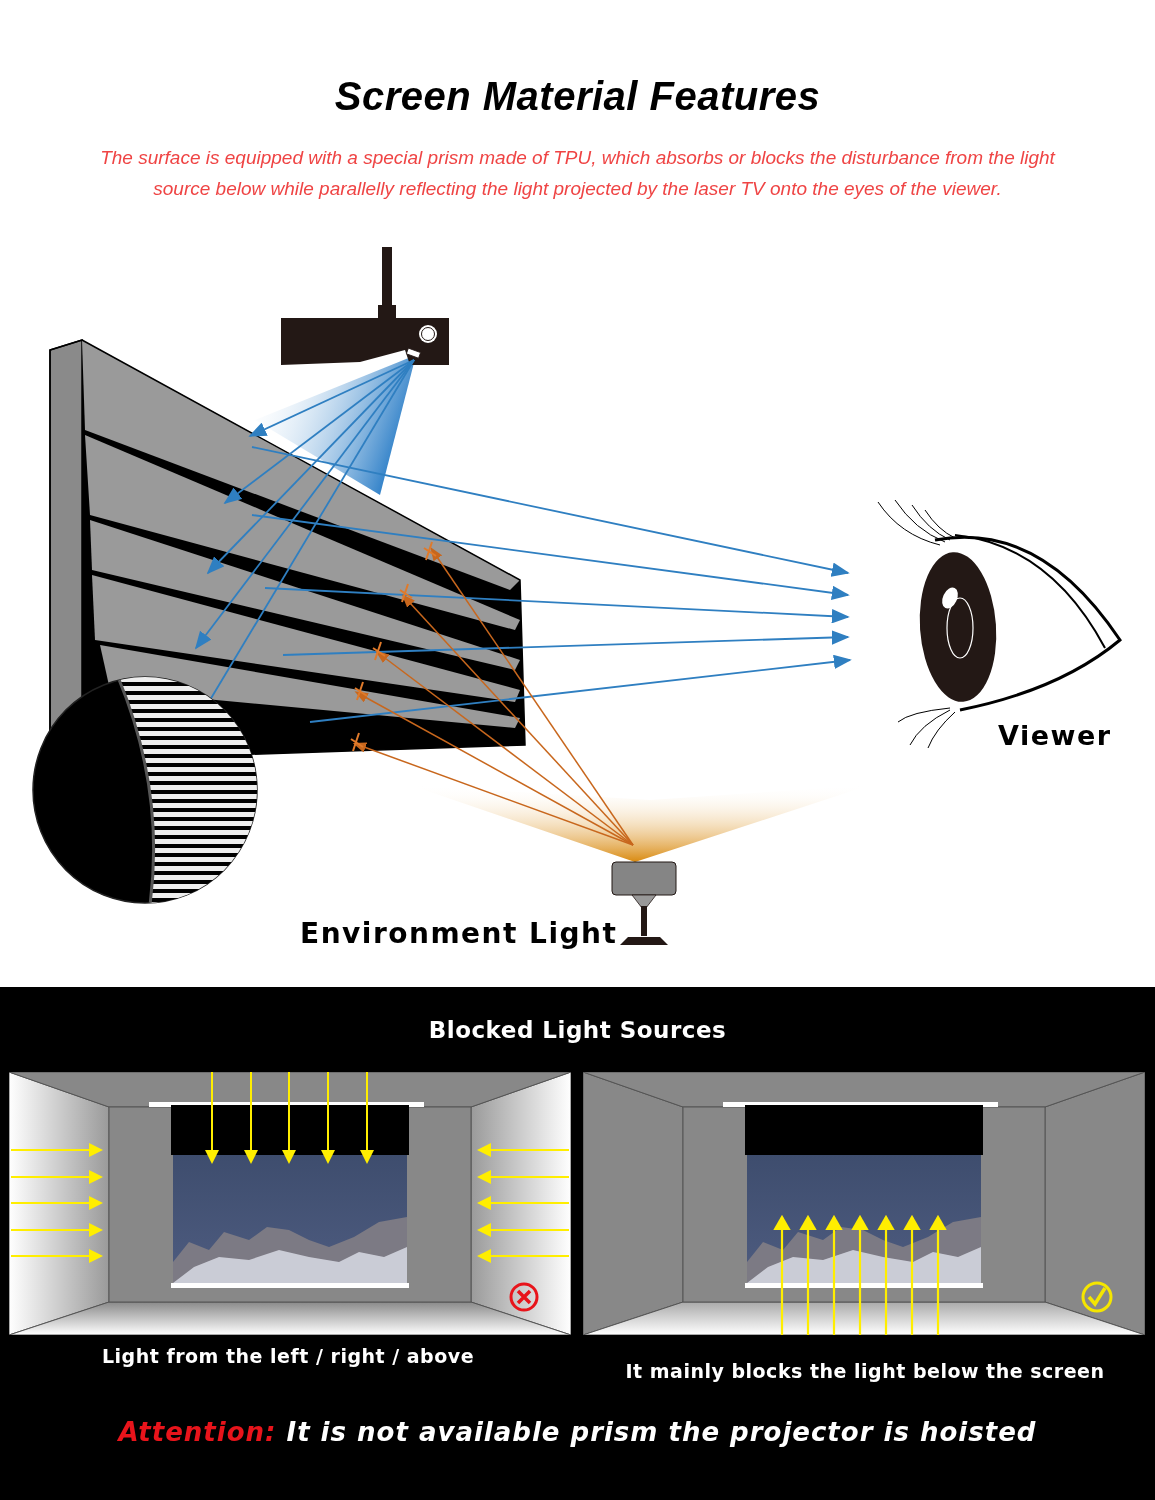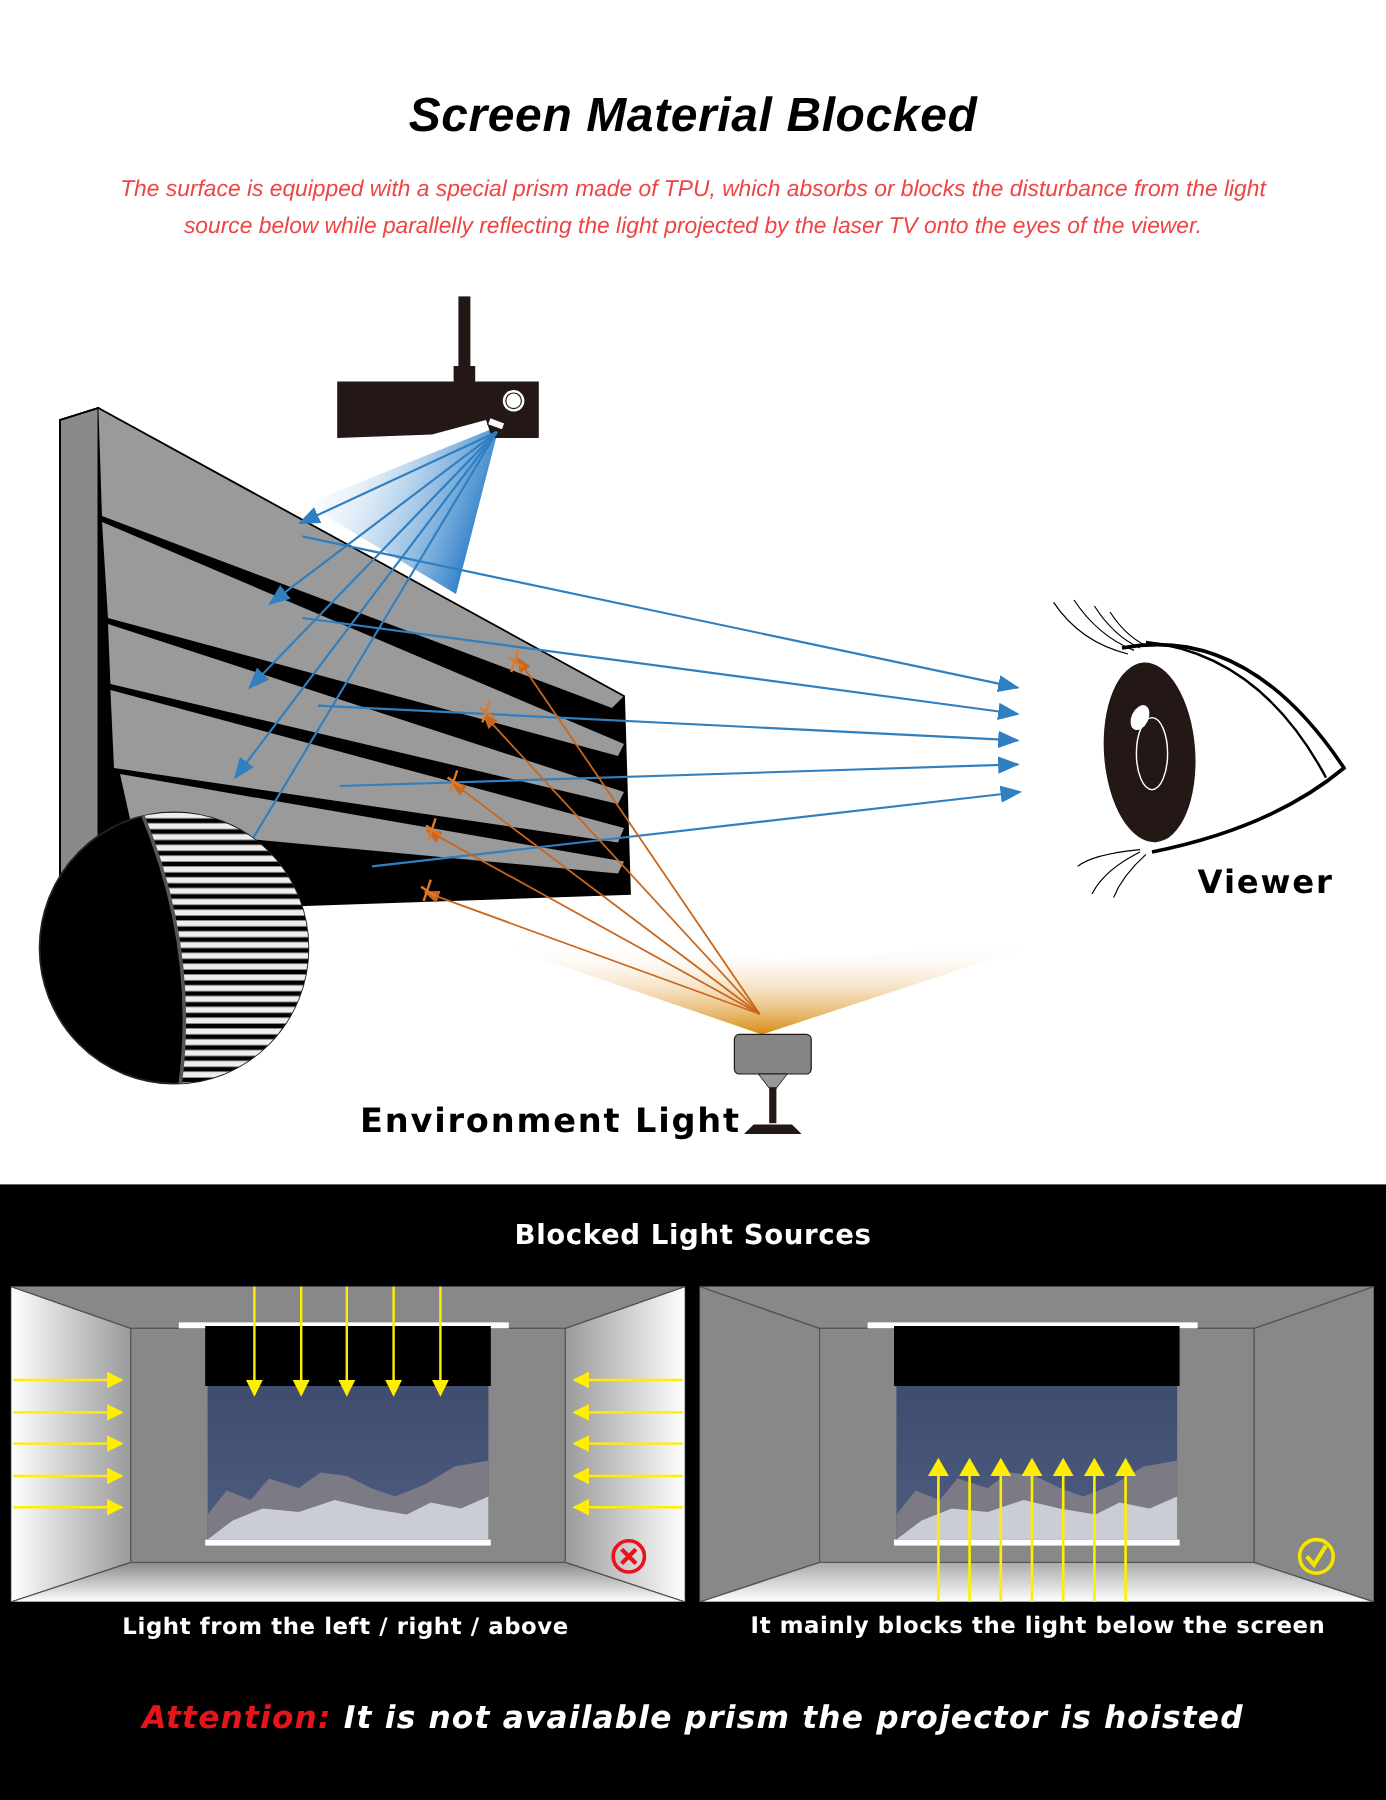--- a/index.html
+++ b/index.html
@@ -14,21 +14,21 @@
   .room{position:absolute;top:85px;width:562px;height:263px;}
   .cap{position:absolute;color:#fff;font-family:"DejaVu Sans",sans-serif;font-weight:bold;font-size:19px;text-align:center;line-height:25px;letter-spacing:0.5px;}
   .attn{position:absolute;left:0;top:430px;width:1155px;text-align:center;font-family:"DejaVu Sans",sans-serif;font-weight:bold;font-style:italic;font-size:26px;letter-spacing:1px;}
   .attn .red{color:#e8141b;}
   .attn .white{color:#fff;}
 </style>
 </head>
 <body>
 
 <div class="top">
-  <div class="title">Screen Material Blocked</div>
+  <div class="title">Screen Material Features</div>
   <div class="desc">The surface is equipped with a special prism made of TPU, which absorbs or blocks the disturbance from the light source below while parallelly reflecting the light projected by the laser TV onto the eyes of the viewer.</div>
 
   <svg class="diagram" viewBox="0 240 1155 730" width="1155" height="730">
     <defs>
       <linearGradient id="blueBeam" x1="0" y1="0" x2="1" y2="0.3">
         <stop offset="0" stop-color="#ffffff" stop-opacity="0"></stop>
         <stop offset="1" stop-color="#2f80c8"></stop>
       </linearGradient>
       <linearGradient id="orangeGlow" x1="0" y1="1" x2="0" y2="0">
         <stop offset="0" stop-color="#d98a10"></stop>
@@ -231,18 +231,18 @@
     </g>
     <g>
       <circle cx="514" cy="225" r="14" fill="none" stroke="#f5e600" stroke-width="3"></circle>
       <path d="M506,225 L512,232 L522,216" fill="none" stroke="#f5e600" stroke-width="3.5"></path>
     </g>
   </svg>
 
   <div class="cap" style="left:60px;top:357px;width:456px;">
     <div>Light from the left / right / above</div>
   </div>
-  <div class="cap" style="left:600px;top:356px;width:530px;">It mainly blocks the light below the screen</div>
+  <div class="cap" style="left:600px;top:372px;width:530px;">It mainly blocks the light below the screen</div>
 
   <div class="attn">
     <span class="red">Attention:</span><span class="white"> It is not available prism the projector is hoisted</span>
   </div>
 </div>
 
 </body></html>

